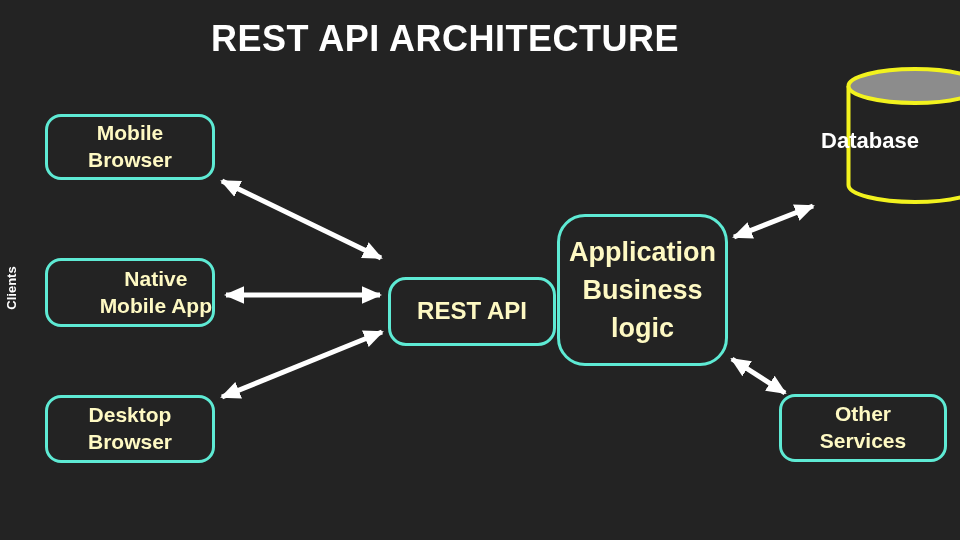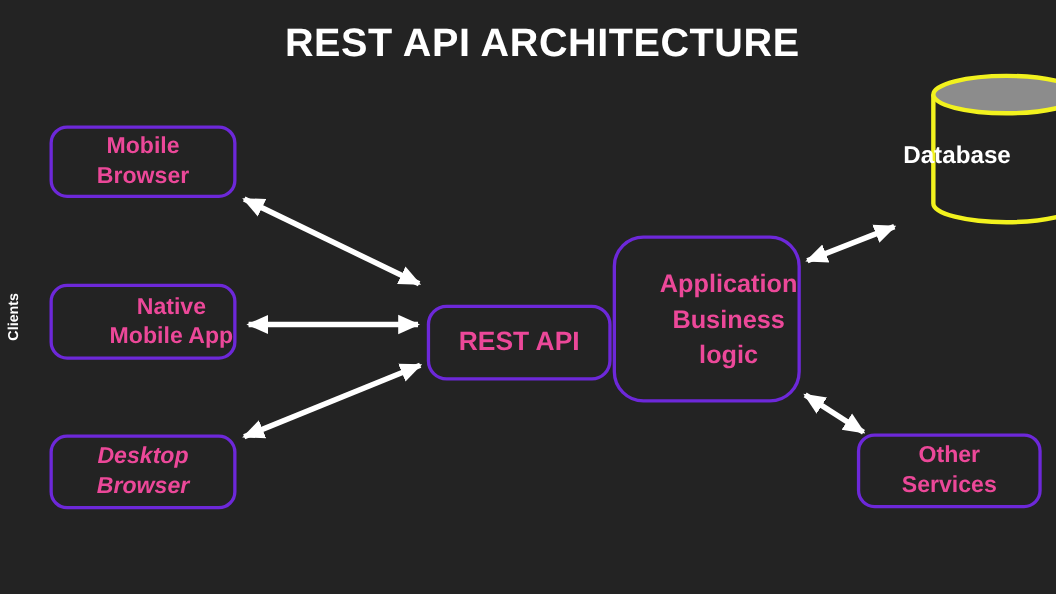--- a/index.html
+++ b/index.html
@@ -16,43 +16,42 @@
   }
   .title {
     position: absolute;
     left: 0; top: 18px; width: 890px;
     text-align: center;
     color: #fff;
     font-size: 36px;
     font-weight: bold;
     letter-spacing: 0.5px;
     white-space: nowrap;
-    padding-left: 48px;
   }
   .node {
     position: absolute;
-    border: 3px solid #6d28d9;
+    border: 3px solid #5eead4;
     border-radius: 16px;
     display: flex;
     align-items: center;
     justify-content: center;
-    color: #ec4899;
+    color: #fef9c3;
     font-weight: bold;
     font-size: 21px;
     line-height: 1.28;
     text-align: center;
     box-sizing: border-box;
     background: transparent;
   }
   .node .label { white-space: pre-line; }
   #node-mobile-browser   { left: 45px;  top: 114px; width: 170px; height: 66px; }
   #node-native-mobile-app{ left: 45px;  top: 258px; width: 170px; height: 69px; justify-content: flex-end; }
-  #node-desktop-browser  { left: 45px;  top: 395px; width: 170px; height: 68px; font-style: italic; }
+  #node-desktop-browser  { left: 45px;  top: 395px; width: 170px; height: 68px; }
   #node-rest-api         { left: 388px; top: 259px; width: 168px; height: 69px; border-radius: 18px; font-size: 24px; margin-top: 18px; }
-  #node-app-logic        { left: 557px; top: 214px; width: 171px; height: 152px; border-radius: 28px; font-size: 23px; line-height: 1.42; justify-content: flex-end; }
+  #node-app-logic        { left: 557px; top: 214px; width: 171px; height: 152px; border-radius: 28px; font-size: 27px; line-height: 1.42; }
   #node-other-services   { left: 779px; top: 394px; width: 168px; height: 68px; }
   #node-database {
     position: absolute;
     left: 801px; top: 66px; width: 126px; height: 140px; padding-left: 45px;
   }
   #node-database .label {
     position: absolute;
     left: 0; top: 62px; width: 138px;
     text-align: center;
     color: #fff; font-weight: bold; font-size: 22px;

